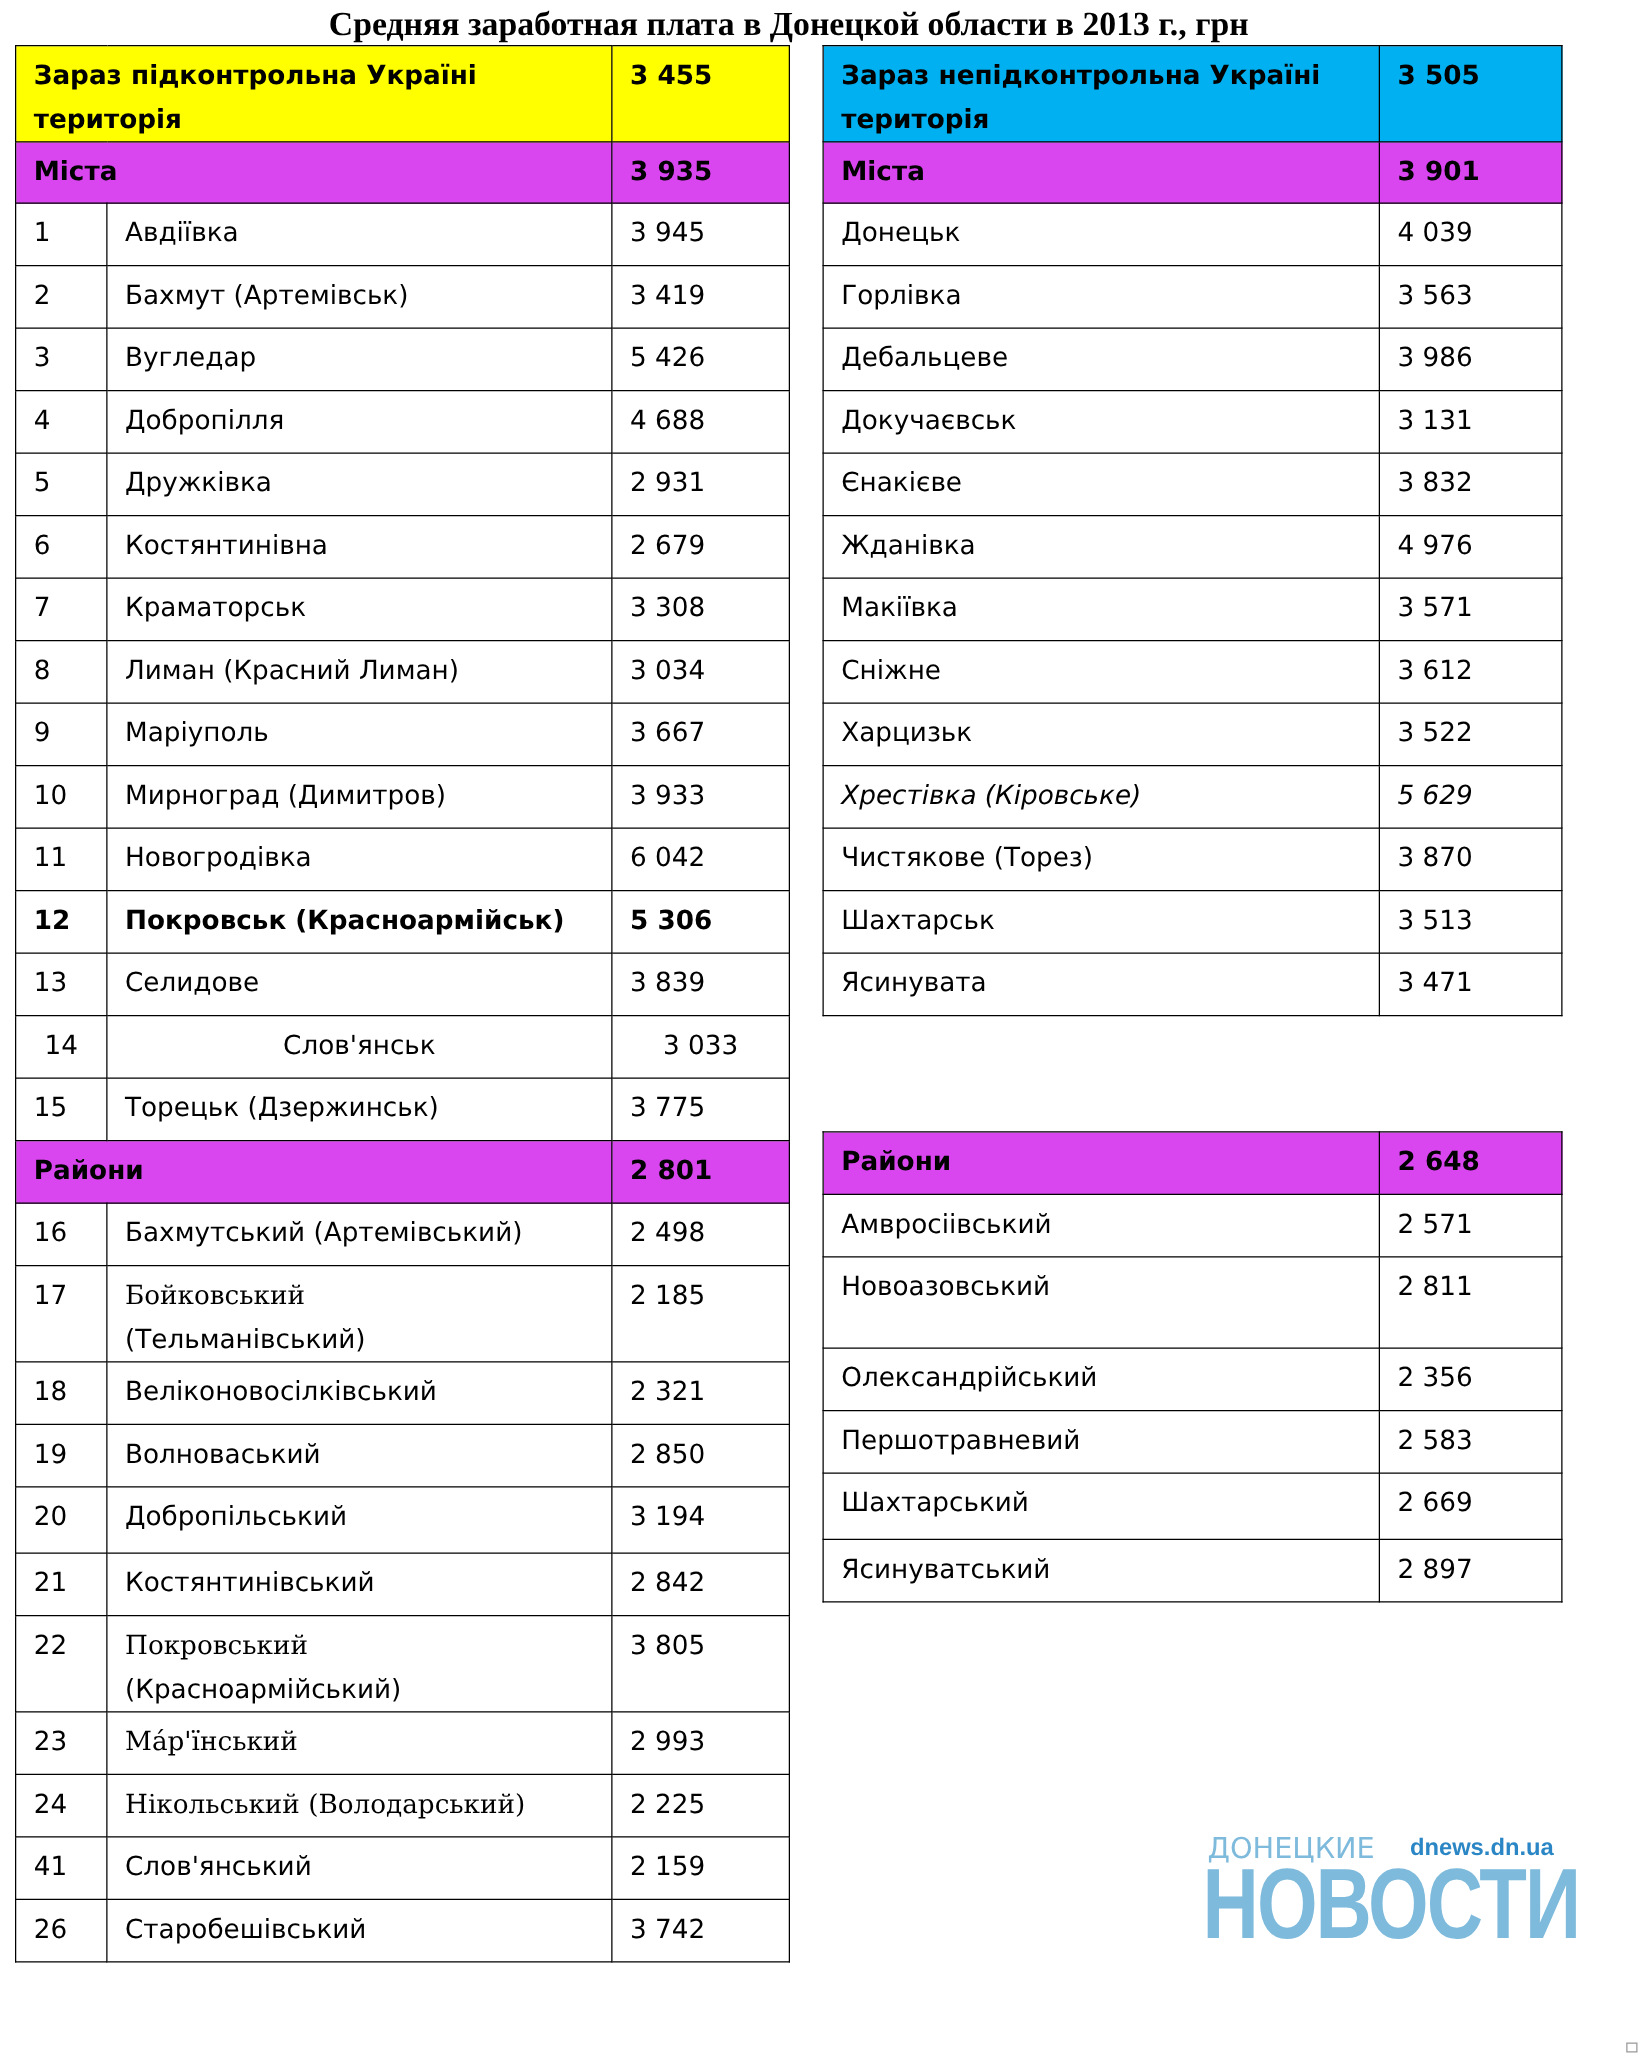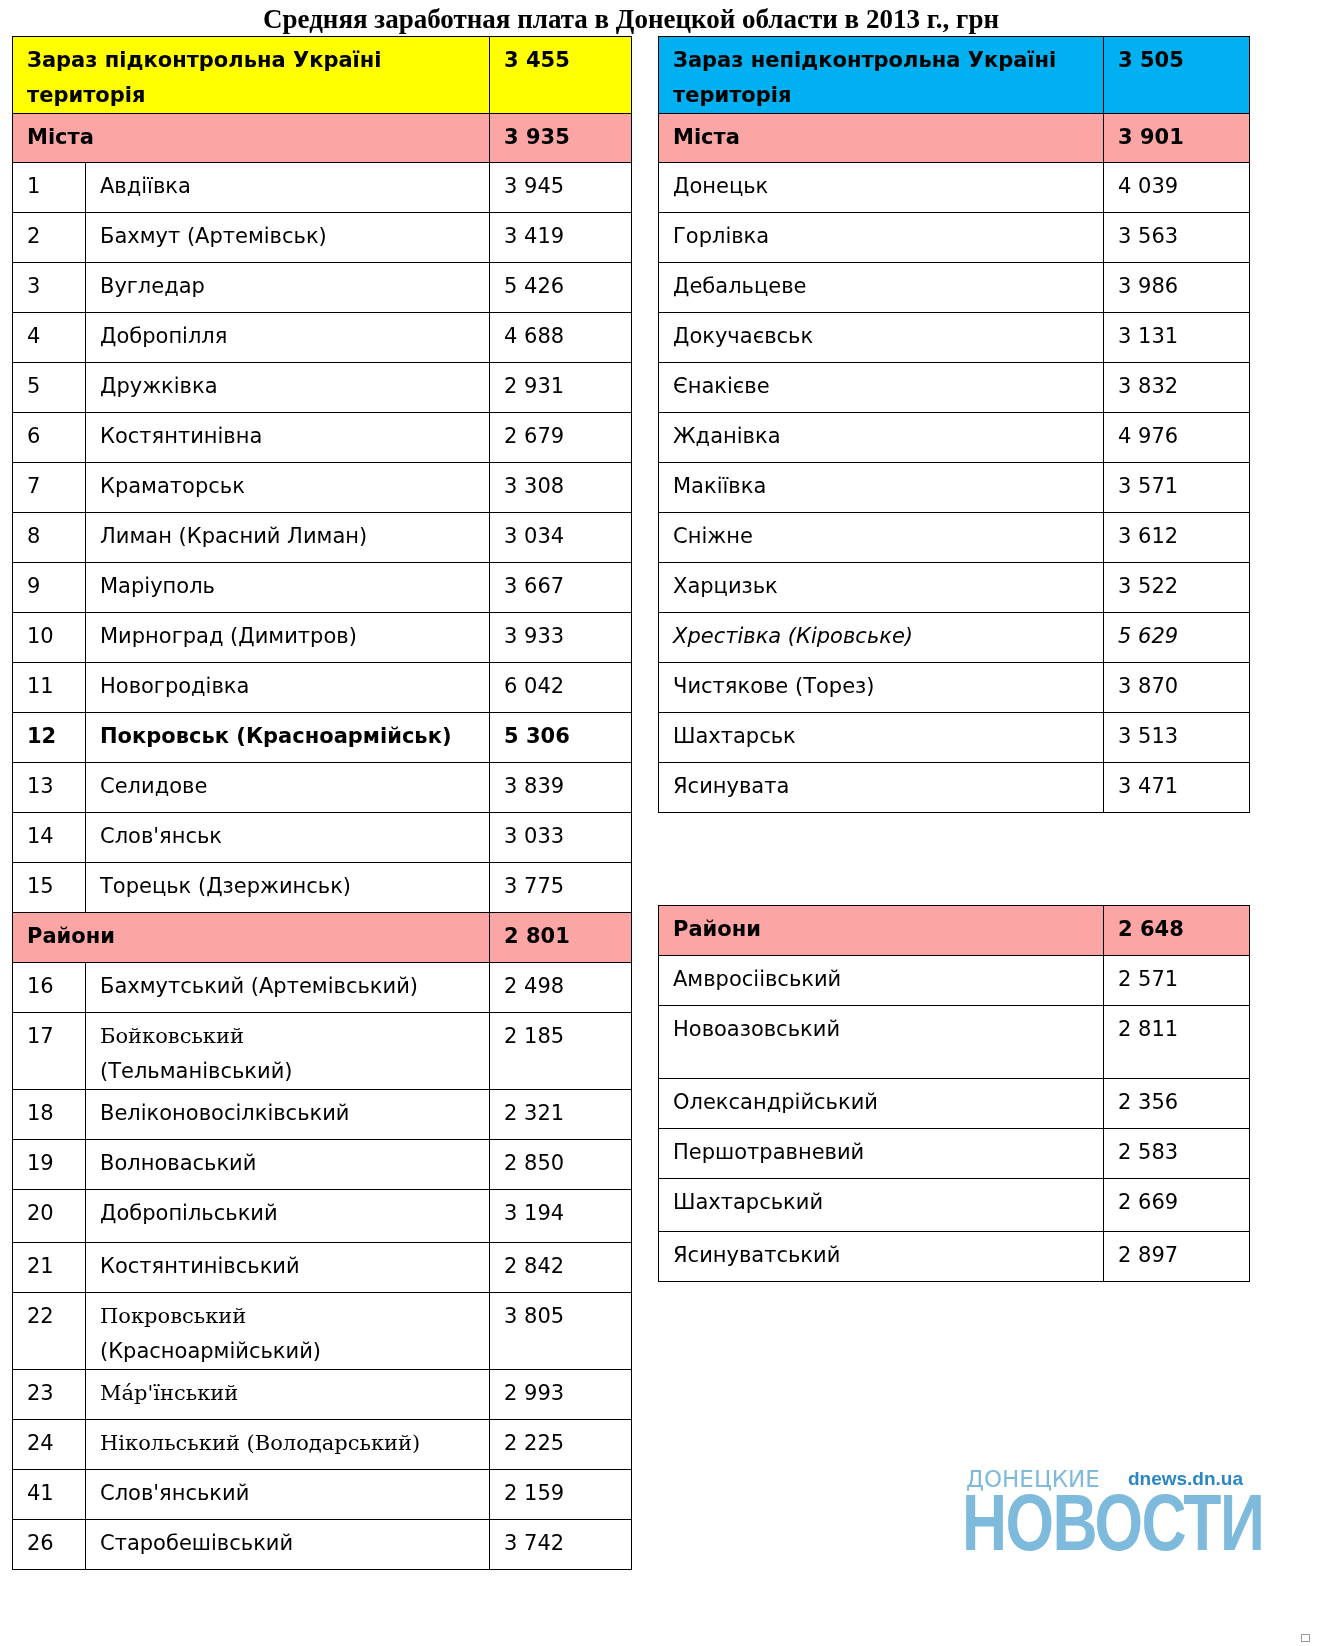--- a/index.html
+++ b/index.html
@@ -3,21 +3,21 @@
 <meta charset="utf-8">
 <style>
   html, body { margin:0; padding:0; background:#ffffff; }
   body { width:1318px; height:1646px; position:relative; overflow:hidden; font-family:"Liberation Sans", sans-serif; color:#000; }
   .title { position:absolute; left:0; top:2px; width:1262px; text-align:center; font-family:"Liberation Serif", serif; font-weight:bold; font-size:27px; line-height:34px; }
   .tbl { position:absolute; border-collapse:collapse; table-layout:fixed; font-family:"DejaVu Sans", sans-serif; font-size:21px; }
   .tbl td { border:1.5px solid #000; vertical-align:top; padding:6px 14px 0 14px; line-height:35px; }
   .tbl .hdr td { font-weight:bold; }
   .yellow td { background:#FFFF00; }
   .blue td { background:#00B0F0; }
-  .grey td { background:#fca5a5; font-weight:bold; }
+  .grey td { background:#d946ef; font-weight:bold; }
   .serif { font-family:"DejaVu Serif", serif; }
   .logo { position:absolute; left:962px; top:1466px; width:285px; height:90px; }
   .logo-top { position:absolute; left:4px; top:0; font-size:23px; letter-spacing:0px; color:#7DBADC; font-family:"DejaVu Sans", sans-serif; font-weight:normal; }
   .logo-url { position:absolute; right:4px; top:2px; font-size:19px; font-weight:bold; color:#2A86C5; font-family:"Liberation Sans", sans-serif; }
   .logo-main { position:absolute; left:0; top:12px; font-size:80px; font-weight:bold; color:#7DBADC; font-family:"Liberation Sans", sans-serif; letter-spacing:-2px; transform:scaleX(0.78); transform-origin:left top; line-height:90px; }
   .corner { position:absolute; right:8px; bottom:4px; width:7px; height:6px; border:1px solid #999; }
 </style>
 </head>
 <body>
 
@@ -96,21 +96,21 @@
       <tr style="height: 50px; font-weight: bold;">
         <td>12</td>
         <td>Покровськ (Красноармійськ)</td>
         <td>5 306</td>
       </tr>
       <tr style="height: 50px;">
         <td>13</td>
         <td>Селидове</td>
         <td>3 839</td>
       </tr>
-      <tr style="height: 50px;">
+      <tr style="height: 50px; text-align: center;">
         <td>14</td>
         <td>Слов'янськ</td>
         <td>3 033</td>
       </tr>
       <tr style="height: 50px;">
         <td>15</td>
         <td>Торецьк (Дзержинськ)</td>
         <td>3 775</td>
       </tr>
       <tr class="grey" style="height: 50px;">

